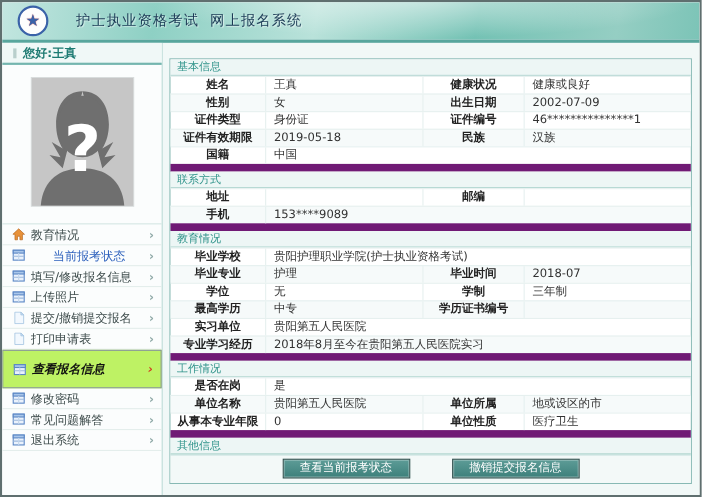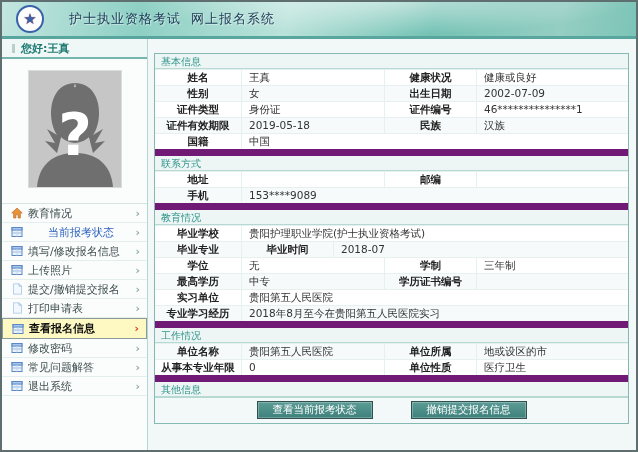--- a/index.html
+++ b/index.html
@@ -69,22 +69,23 @@
     border-bottom: 1px solid #e4eeec;
     font-size: 11px; color: #3e4c4c;
     cursor: pointer; white-space: nowrap;
   }
   .menu-item .mi-icon { width: 12px; height: 12px; margin-right: 5px; flex: 0 0 auto; }
   .menu-item .mi-icon svg { display:block; width:12px; height:12px; }
   .menu-item .mi-label { flex: 1; overflow: hidden; }
   .menu-item .mi-chevron { color: #8fa9a7; font-size: 11px; font-weight: bold; }
   .menu-item.state-active-blue .mi-label { color: #2f62bd; font-weight: normal; margin-left: 20px; }
   .menu-item.state-selected {
-    border: 1px solid #8b9a9a; background: #fef9c3;
-    height: 21px;
+    border: 1px solid #8b9a9a; background: #bef264;
+    height: 35px;
+    font-style: italic;
   }
   .menu-item.state-selected .mi-label { color: #111; font-weight: bold; }
   .menu-item.state-selected .mi-chevron { color: #d23a1e; }
 
   
   .main { flex: 1; background: #f1f8f7; padding: 14px 7px 0 6px; min-width: 0; }
   .panel { background: #fff; border: 1px solid #87b9b4; }
 
   .section { border-top: 7px solid #701a75; }
   .section:first-child { border-top: none; }
@@ -318,20 +319,21 @@
               </div>
             </div>
             <div class="section">
               <div class="sec-title">教育情况</div>
               <div class="f-row">
                 <div class="c c-l1">毕业学校</div>
                 <div class="c c-vfull">贵阳护理职业学院(护士执业资格考试)</div>
               </div>
               <div class="f-row alt">
                 <div class="c c-l1">毕业专业</div>
+                <div class="c c-v1">护理</div>
                 <div class="c c-l2">毕业时间</div>
                 <div class="c c-v2">2018-07</div>
               </div>
               <div class="f-row">
                 <div class="c c-l1">学位</div>
                 <div class="c c-v1">无</div>
                 <div class="c c-l2">学制</div>
                 <div class="c c-v2">三年制</div>
               </div>
               <div class="f-row alt">
@@ -344,20 +346,24 @@
                 <div class="c c-l1">实习单位</div>
                 <div class="c c-vfull">贵阳第五人民医院</div>
               </div>
               <div class="f-row alt">
                 <div class="c c-l1">专业学习经历</div>
                 <div class="c c-vfull">2018年8月至今在贵阳第五人民医院实习</div>
               </div>
             </div>
             <div class="section">
               <div class="sec-title">工作情况</div>
+              <div class="f-row">
+                <div class="c c-l1">是否在岗</div>
+                <div class="c c-vfull">是</div>
+              </div>
               <div class="f-row alt">
                 <div class="c c-l1">单位名称</div>
                 <div class="c c-v1">贵阳第五人民医院</div>
                 <div class="c c-l2">单位所属</div>
                 <div class="c c-v2">地或设区的市</div>
               </div>
               <div class="f-row">
                 <div class="c c-l1">从事本专业年限</div>
                 <div class="c c-v1">0</div>
                 <div class="c c-l2">单位性质</div>

